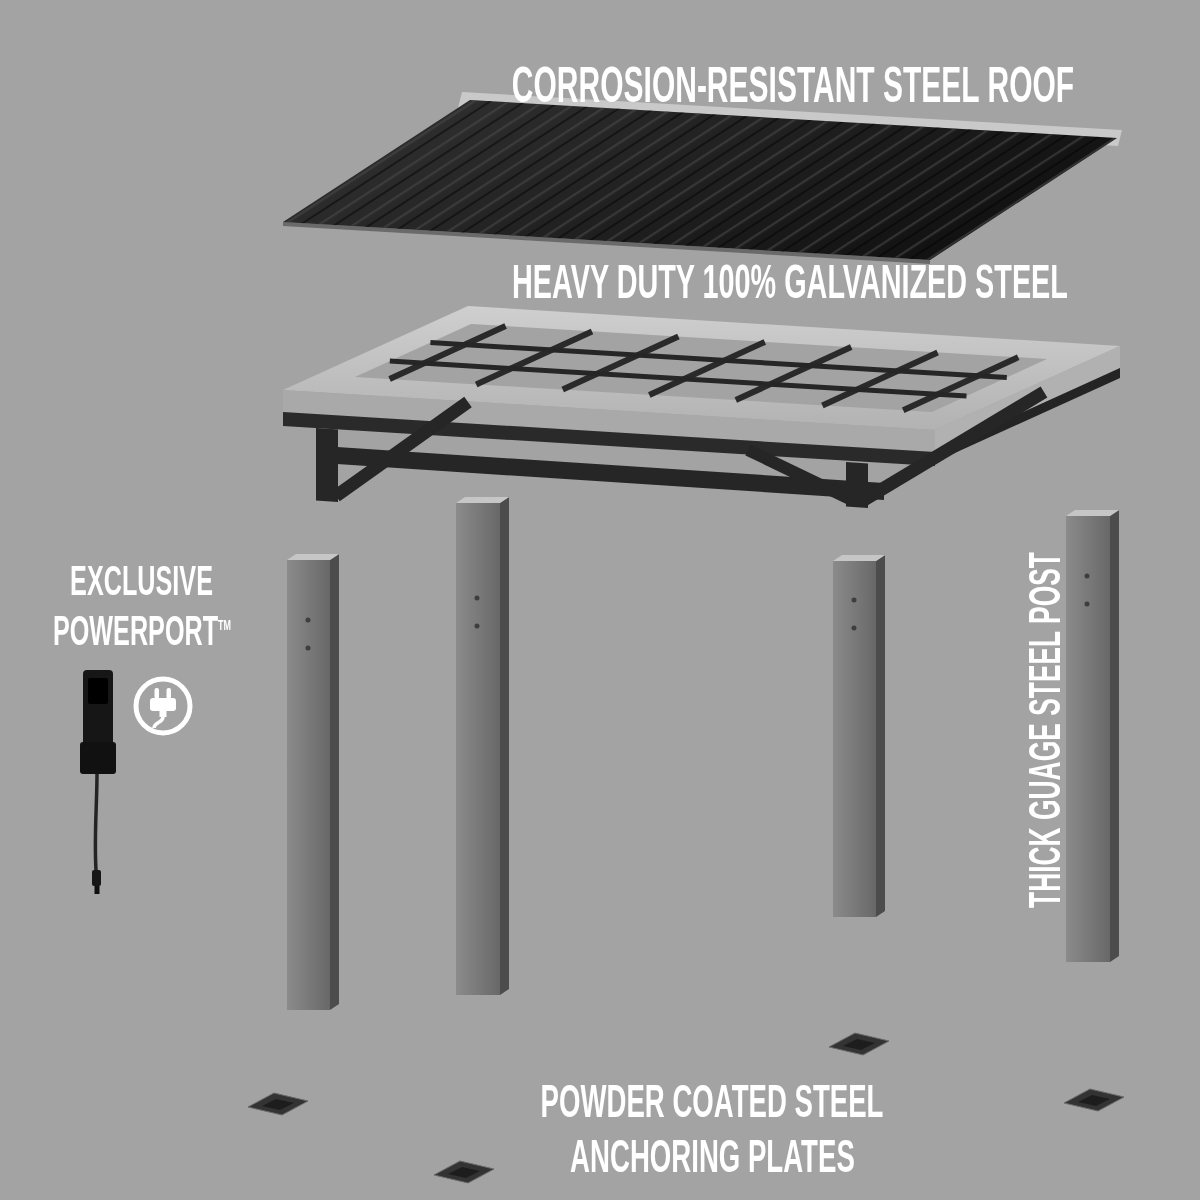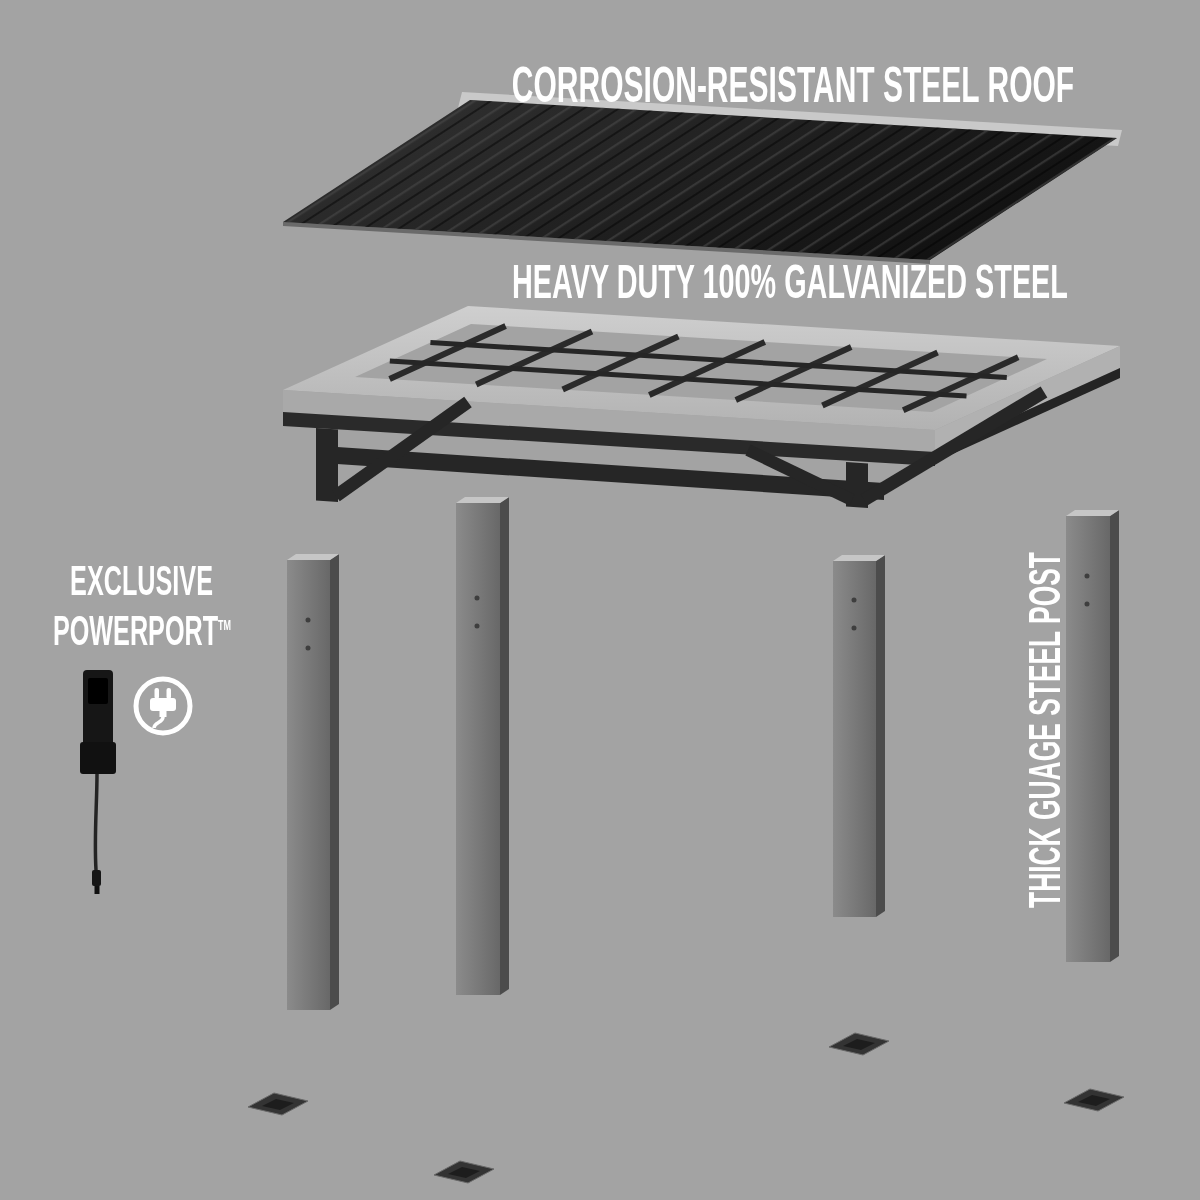--- a/index.html
+++ b/index.html
@@ -174,14 +174,22 @@
     </div>
     <div class="line">
       <span class="sq"><span>POWERPORT</span><span class="tm">TM</span></span>
     </div>
   </div>
 
   <div id="post-label" class="label">
     <span class="sq">THICK GUAGE STEEL POST</span>
   </div>
 
+  <div id="anchors-label" class="label centerx">
+    <div class="line">
+      <span class="sq">POWDER COATED STEEL</span>
+    </div>
+    <div class="line">
+      <span class="sq">ANCHORING PLATES</span>
+    </div>
+  </div>
 
 </div>
 
 </body></html>

